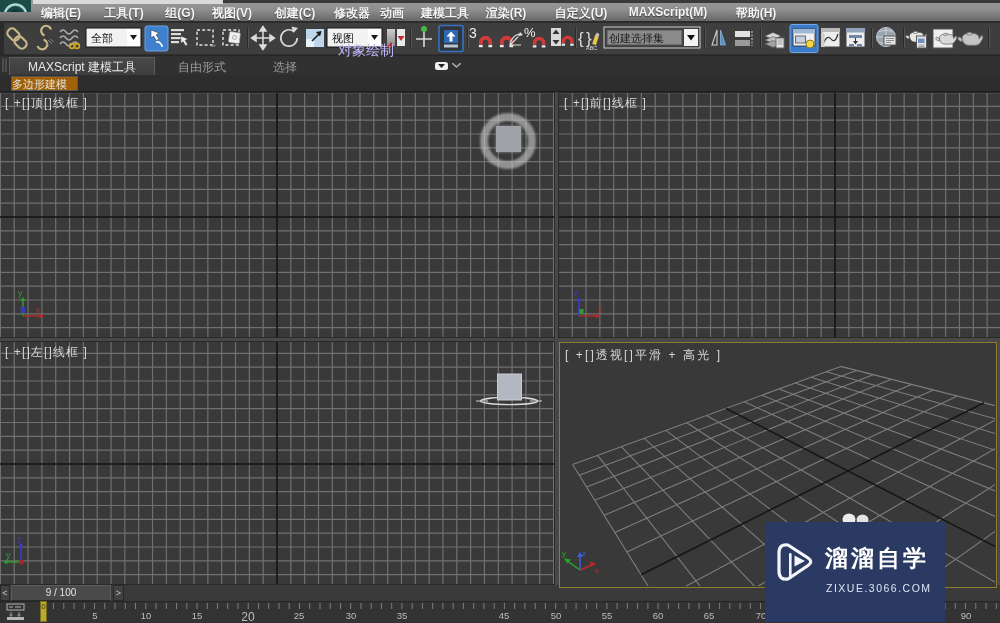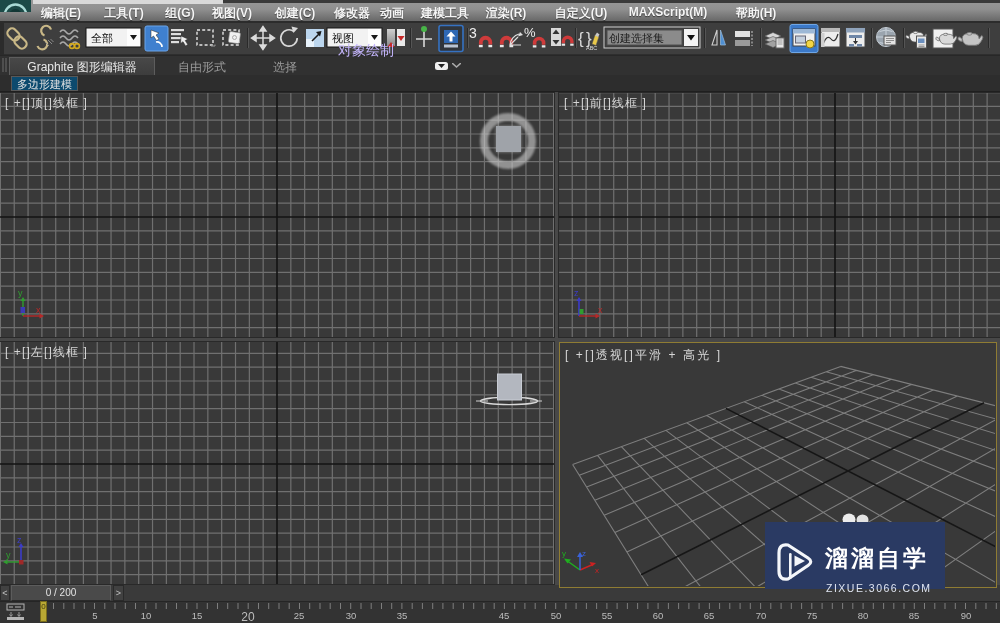--- a/index.html
+++ b/index.html
@@ -205,33 +205,33 @@
         <ellipse cx="9.5" cy="2.2" rx="2" ry="1" fill="#d9d9d9" stroke="#666" stroke-width=".6"></ellipse>
       </g>
       <g transform="translate(957 31) scale(1.3)">
         <path d="M4 8 C1 8 0 6 1.5 4.5 L4 6z M4 6 q0 -4 5 -4 q1.5 -1.5 3 0 q5 0 5 4 l2 -2.5 q2 1 -0.5 4.5 q-1.5 3 -4.5 3 h-5 q-4 0 -5 -5z" fill="#c4c4c4" stroke="#777" stroke-width=".7"></path>
         <ellipse cx="9.5" cy="2.2" rx="2" ry="1" fill="#c4c4c4" stroke="#777" stroke-width=".6"></ellipse>
       </g>
     </svg>
     <div class="abs" style="left:0;top:55px;width:1000px;height:20px;background:#313131;border-top:1px solid #272727"></div>
     <div class="abs" style="left:2px;top:58px;width:2px;height:14px;background:#4e4e4e"></div>
     <div class="abs" style="left:5px;top:58px;width:2px;height:14px;background:#4e4e4e"></div>
-    <div class="abs" style="left:9px;top:57px;width:146px;height:18px;background:linear-gradient(#484848,#3d3d3d);border:1px solid #5d5d5d;border-bottom:none;color:#e8e8e8;font-size:12px;text-align:center;line-height:18px">Graphite 图形编辑器</div>
+    <div class="abs" style="left:9px;top:57px;width:146px;height:18px;background:linear-gradient(#484848,#3d3d3d);border:1px solid #5d5d5d;border-bottom:none;color:#e8e8e8;font-size:12px;text-align:center;line-height:18px">MAXScript 建模工具</div>
     <div class="abs" style="left:202px;top:59px;transform:translateX(-50%);color:#9b9b9b;font-size:12px">自由形式</div>
     <div class="abs" style="left:285px;top:59px;transform:translateX(-50%);color:#9b9b9b;font-size:12px">选择</div>
     <div class="abs" style="left:366px;top:42px;transform:translateX(-50%);color:#c4b5fd;font-size:14px">对象绘制</div>
     <div class="abs" style="left:435px;top:61.5px;width:13px;height:8px;background:#f0f0f0;border-radius:2.5px"></div>
     <svg class="abs" style="left:438px;top:64px" width="7" height="4">
       <path d="M0 0 h7 l-3.5 4z" fill="#222"></path>
     </svg>
     <svg class="abs" style="left:452px;top:63px" width="9" height="6">
       <path d="M0 0 l4.5 4 4.5 -4" stroke="#aaa" stroke-width="1.6" fill="none"></path>
     </svg>
     <div class="abs" style="left:0;top:75px;width:1000px;height:17px;background:#2d2d2d"></div>
-    <div class="abs" style="left:11px;top:76px;width:67px;height:15px;background:#0c4a6e;border:1px solid #585858;color:#e2e2e2;font-size:11px;text-align:center;line-height:14px">多边形建模</div>
+    <div class="abs" style="left:11px;top:76px;width:67px;height:15px;background:#a16207;border:1px solid #585858;color:#e2e2e2;font-size:11px;text-align:left;line-height:14px">多边形建模</div>
     <div class="abs" style="left:0;top:91px;width:1000px;height:2px;background:#1f1f1f"></div>
     <div class="abs" style="left:0;top:92px;width:1000px;height:510px;background:#484848"></div>
     <div class="abs" style="left:0px;top:93px;width:554px;height:244px;background:#393939;outline:1px solid #292929">
       <svg width="554" height="244" style="position:absolute;left:0;top:0">
         <path d="M0.40 0V244M14.23 0V244M28.06 0V244M41.89 0V244M55.72 0V244M69.55 0V244M83.38 0V244M97.21 0V244M111.04 0V244M124.87 0V244M138.70 0V244M152.53 0V244M166.36 0V244M180.19 0V244M194.02 0V244M207.85 0V244M221.68 0V244M235.51 0V244M249.34 0V244M263.17 0V244M290.83 0V244M304.66 0V244M318.49 0V244M332.32 0V244M346.15 0V244M359.98 0V244M373.81 0V244M387.64 0V244M401.47 0V244M415.30 0V244M429.13 0V244M442.96 0V244M456.79 0V244M470.62 0V244M484.45 0V244M498.28 0V244M512.11 0V244M525.94 0V244M539.77 0V244M553.60 0V244M0 -0.47H554M0 13.36H554M0 27.19H554M0 41.02H554M0 54.85H554M0 68.68H554M0 82.51H554M0 96.34H554M0 110.17H554M0 137.83H554M0 151.66H554M0 165.49H554M0 179.32H554M0 193.15H554M0 206.98H554M0 220.81H554M0 234.64H554" stroke="#7e7e7e" stroke-width="1.2" stroke-opacity="0.8" fill="none"></path>
         <path d="M277.0 0V244M0 124.0H554" stroke="#131313" stroke-width="1.6" fill="none"></path>
       </svg>
       <div class="vplabel">[ +[]顶[]线框 ]</div>
     </div>
     <div class="abs" style="left:480px;top:113px;width:56px;height:56px;border:8px solid rgba(205,205,205,.6);border-radius:50%;filter:blur(1.1px)"></div>
@@ -278,21 +278,21 @@
       <text x="17" y="11" fill="#3c3cc8" font-size="9">z</text>
       <path d="M21 30 V13" stroke="#3c3cc8" stroke-width="1.6"></path>
       <path d="M21 11 l-2.5 4 h5z" fill="#3c3cc8"></path>
       <path d="M21 30 H6" stroke="#2f9e2f" stroke-width="1.4"></path>
       <path d="M3 30 l4.5 -2.5 v5z" fill="#2f9e2f"></path>
       <text x="6" y="26" fill="#2f9e2f" font-size="9">y</text>
       <rect x="19" y="28" width="4.5" height="4.5" fill="#a02828"></rect>
     </svg>
     <div class="abs" style="left:0;top:585px;width:1000px;height:16px;background:#3a3a3a"></div>
     <div class="abs" style="left:0;top:585px;width:10px;height:16px;background:#414141;border:1px solid #2a2a2a;color:#c2c2c2;font-size:9px;text-align:center;line-height:14px">&lt;</div>
-    <div class="abs" style="left:11px;top:585px;width:100px;height:16px;background:#4a4a4a;border:1px solid #5c5c5c;border-bottom-color:#2a2a2a;color:#e3e3e3;font-size:10px;text-align:center;line-height:14px">0 / 200</div>
+    <div class="abs" style="left:11px;top:585px;width:100px;height:16px;background:#4a4a4a;border:1px solid #5c5c5c;border-bottom-color:#2a2a2a;color:#e3e3e3;font-size:10px;text-align:center;line-height:14px">9 / 100</div>
     <div class="abs" style="left:113px;top:585px;width:11px;height:16px;background:#414141;border:1px solid #2a2a2a;color:#c2c2c2;font-size:9px;text-align:center;line-height:14px">&gt;</div>
     <div class="abs" style="left:559px;top:342px;width:438px;height:246px;background:#393939;border:1.5px solid #8f7c33">
       <svg width="435" height="243" style="position:absolute;left:0;top:0">
         <path d="M322.5 620.7L12.6 121.5M381.6 551.4L37.6 112.4M432.1 492.1L61.4 103.7M475.8 440.8L84.2 95.3M514.0 396.0L105.9 87.4M547.6 356.4L126.8 79.7M577.5 321.4L146.7 72.4M628.2 261.8L184.2 58.7M650.0 236.3L201.9 52.2M669.7 213.2L218.9 46.0M687.7 192.1L235.2 40.1M704.2 172.7L250.9 34.3M719.3 154.9L266.1 28.8M733.3 138.5L280.7 23.4M322.5 620.7L733.3 138.5M256.4 514.1L668.8 122.1M207.8 435.8L613.5 108.0M170.6 375.9L565.6 95.8M141.1 328.5L523.6 85.2M117.3 290.1L486.5 75.7M97.6 258.4L453.5 67.3M66.9 209.0L397.4 53.1M54.8 189.4L373.3 47.0M44.2 172.3L351.4 41.4M34.8 157.3L331.4 36.3M26.6 144.0L313.1 31.7M19.2 132.2L296.2 27.4M12.6 121.5L280.7 23.4" stroke="#8a8a8a" stroke-width="1.1" stroke-opacity="0.85" fill="none"></path>
         <path d="M604.2 290.0L165.9 65.4M81.1 231.7L424.0 59.8" stroke="#161616" stroke-width="1.6" fill="none"></path>
         <ellipse cx="289" cy="176.5" rx="6.5" ry="6" fill="#ececec"></ellipse>
         <ellipse cx="302.5" cy="177" rx="6" ry="5.5" fill="#e2e2e2"></ellipse>
       </svg>
       <div class="vplabel" style="top:4px;letter-spacing:2.1px">[ +[]透视[]平滑 + 高光 ]</div>
     </div>
@@ -330,21 +330,21 @@
     <div class="abs" style="left:914px;top:610px;transform:translateX(-50%);font-size:9.5px;color:#bdbdbd">85</div>
     <div class="abs" style="left:966px;top:610px;transform:translateX(-50%);font-size:9.5px;color:#bdbdbd">90</div>
     <div class="abs" style="left:40px;top:601px;width:7px;height:21px;background:#b9a833;border:1px solid #7a6d1c;color:#403a10;font-size:8px;text-align:center;line-height:9px">0</div>
     <svg class="abs" style="left:6px;top:603px" width="20" height="18">
       <rect x="1" y="1" width="17" height="6" fill="none" stroke="#b5b5b5"></rect>
       <path d="M3 4 h4 M9 4 h6" stroke="#b5b5b5"></path>
       <path d="M5 9 v4 M13 9 v4" stroke="#9a9a9a"></path>
       <path d="M3.5 11.5 l1.5 2 1.5 -2 M11.5 11.5 l1.5 2 1.5 -2" fill="none" stroke="#9a9a9a"></path>
       <rect x="1" y="14" width="17" height="3" fill="#b5b5b5"></rect>
     </svg>
-    <div class="abs" style="left:765px;top:522px;width:180px;height:67px;background:#2a3a63">
+    <div class="abs" style="left:765px;top:522px;width:180px;height:100px;background:#2a3a63">
       <svg width="180" height="86" style="position:absolute;left:0;top:0">
         <g fill="none" stroke="#f4f6fa" stroke-width="3.2" stroke-linejoin="round">
           <path d="M14 31 q0 -9.5 9 -8 l20 13 q5.5 3.5 0 7.5 l-20 13.5 q-9 1.5 -9 -8z"></path>
         </g>
         <g fill="#f4f6fa">
           <rect x="24" y="31" width="2.6" height="26" rx="1.3"></rect>
           <path d="M29.5 33.5 l10.5 5.5 -10.5 5.5z"></path>
         </g>
       </svg>
       <div class="abs" style="left:60px;top:21px;width:116px;color:#fff;font-size:23px;font-weight:bold;letter-spacing:3px;font-family:'Liberation Sans',sans-serif">溜溜自学</div>

